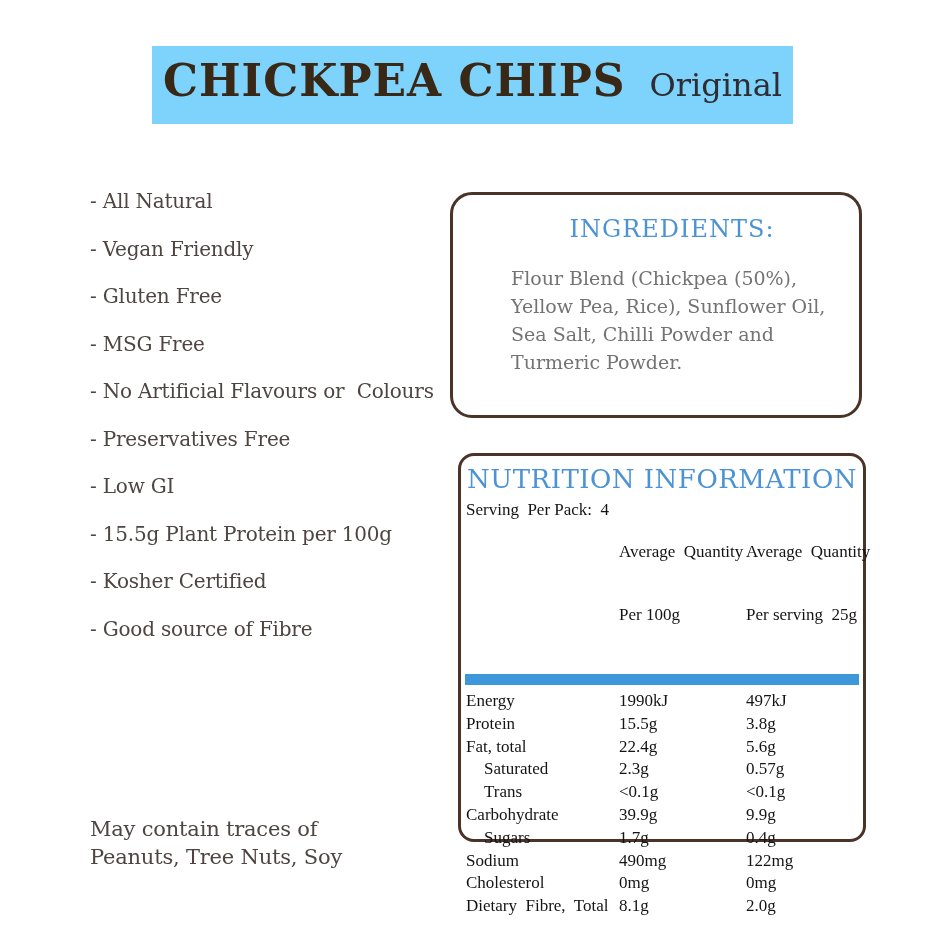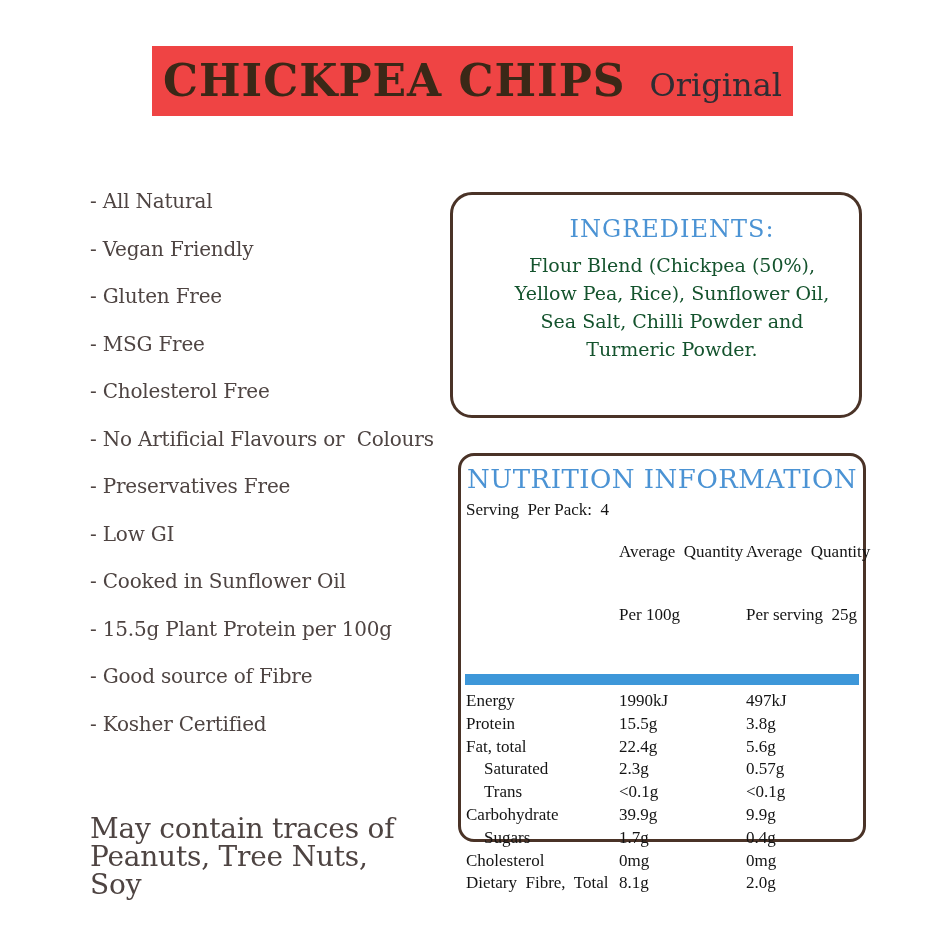--- a/index.html
+++ b/index.html
@@ -15,22 +15,22 @@
     background: #ffffff;
     overflow: hidden;
   }
 
   
   .banner {
     position: absolute;
     left: 152px;
     top: 46px;
     width: 641px;
-    height: 70px;
-    background: #ef4444;
+    height: 78px;
+    background: #7dd3fc;
     display: flex;
     align-items: baseline;
     justify-content: center;
     gap: 24px;
     padding-top: 0;
   }
   .banner-inner {
     display: flex;
     align-items: baseline;
     gap: 24px;
@@ -59,21 +59,21 @@
     color: #4e4442;
   }
   .feature-item {
     font-size: 20px;
     line-height: 23px;
     margin-bottom: 24.5px;
     letter-spacing: -0.2px;
     white-space: pre;
   }
   .allergen-note {
-    font-size: 28px;
+    font-size: 21px;
     line-height: 28px;
     margin-top: 10px;
     width: 320px;
     letter-spacing: -0.2px;
     color: #4e4442;
   }
 
   
   .ingredients-box {
     position: absolute;
@@ -88,26 +88,25 @@
     padding-left: 32px;
   }
   .ingredients-title {
     margin-top: 20px;
     text-align: center;
     font-size: 24px;
     letter-spacing: 1px;
     color: #4b93d4;
   }
   .ingredients-text {
-    margin-top: 8px;
+    margin-top: 21px;
     padding: 0 26px;
-    text-align: center;
     font-size: 19px;
     line-height: 28px;
-    color: #14532d;
+    color: #737373;
   }
 
   
   .nutrition-box {
     position: absolute;
     left: 450px;
     top: 453px;
     width: 408px;
     height: 389px;
     box-sizing: border-box;
@@ -163,28 +162,26 @@
       <span class="banner-variant">Original</span>
     </div>
   </div>
 
   <div class="features">
 
   <div class="feature-item">- All Natural</div>
       <div class="feature-item">- Vegan Friendly</div>
       <div class="feature-item">- Gluten Free</div>
       <div class="feature-item">- MSG Free</div>
-      <div class="feature-item">- Cholesterol Free</div>
       <div class="feature-item">- No Artificial Flavours or  Colours</div>
       <div class="feature-item">- Preservatives Free</div>
       <div class="feature-item">- Low GI</div>
-      <div class="feature-item">- Cooked in Sunflower Oil</div>
       <div class="feature-item">- 15.5g Plant Protein per 100g</div>
+      <div class="feature-item">- Kosher Certified</div>
       <div class="feature-item">- Good source of Fibre</div>
-      <div class="feature-item">- Kosher Certified</div>
     </div>
   <div class="features" style="top: 805px;">
     <div class="allergen-note">May contain traces of Peanuts, Tree Nuts, Soy</div>
   </div>
 
   <div class="ingredients-box">
     <div class="ingredients-title">INGREDIENTS:</div>
     <div class="ingredients-text">Flour Blend (Chickpea (50%), Yellow Pea, Rice), Sunflower Oil, Sea Salt, Chilli Powder and Turmeric Powder.</div>
   </div>
 
@@ -237,20 +234,25 @@
             <div class="n-label">Carbohydrate</div>
             <div class="n-val">39.9g</div>
             <div class="n-val">9.9g</div>
           </div>
           <div class="n-row indent">
             <div class="n-label">Sugars</div>
             <div class="n-val">1.7g</div>
             <div class="n-val">0.4g</div>
           </div>
           <div class="n-row">
+            <div class="n-label">Sodium</div>
+            <div class="n-val">490mg</div>
+            <div class="n-val">122mg</div>
+          </div>
+          <div class="n-row">
             <div class="n-label">Cholesterol</div>
             <div class="n-val">0mg</div>
             <div class="n-val">0mg</div>
           </div>
           <div class="n-row">
             <div class="n-label">Dietary  Fibre,  Total</div>
             <div class="n-val">8.1g</div>
             <div class="n-val">2.0g</div>
           </div>
         </div>

